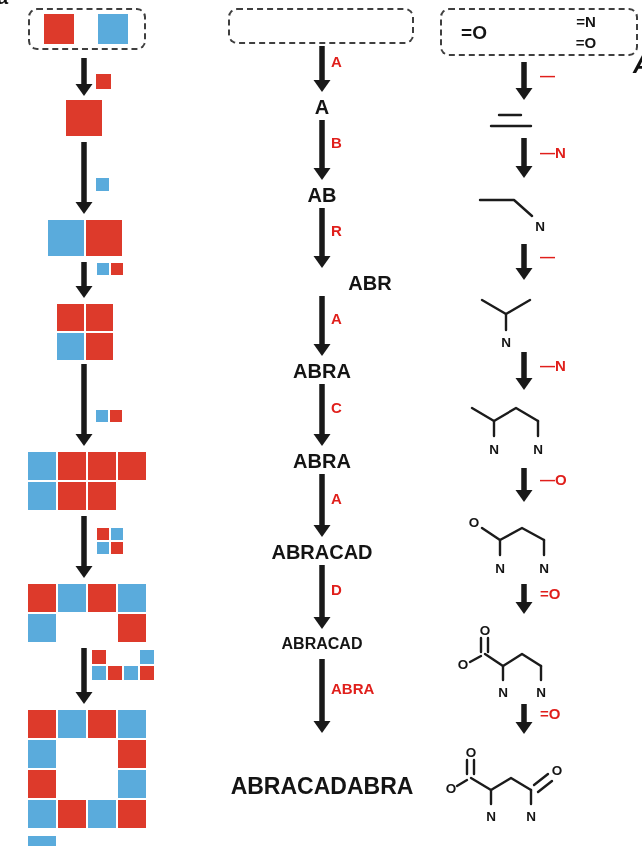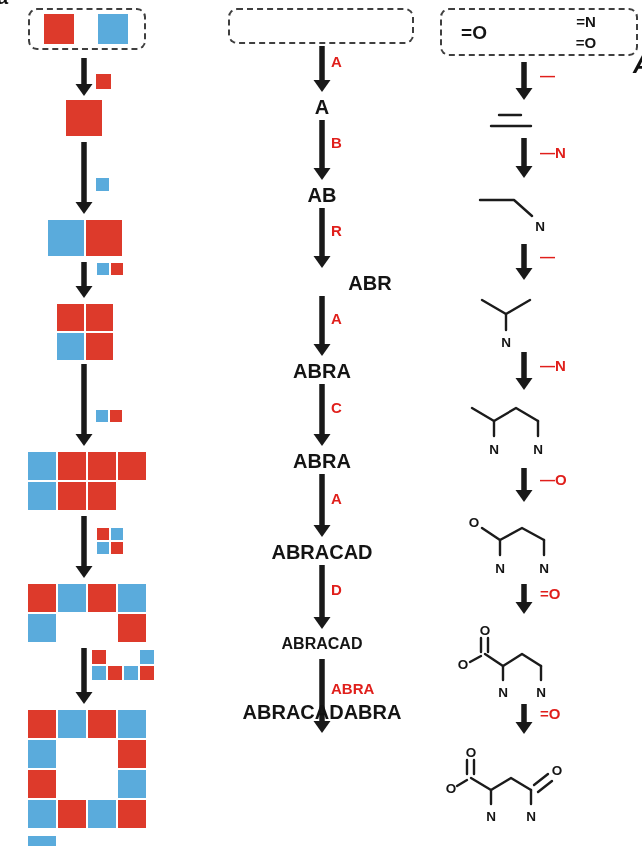--- a/index.html
+++ b/index.html
@@ -170,21 +170,21 @@
       <line x1="11" y1="0" x2="11" y2="53" stroke="#191919" stroke-width="5.5"></line>
       <polygon points="2.5,52 19.5,52 11,64" fill="#191919"></polygon>
     </svg>
     <span class="txt left-anchor" style="left: 331px; top: 589px; font-size: 15px; font-weight: 800; color: rgb(224, 31, 27);">D</span>
     <span class="txt" style="left: 322px; top: 644px; font-size: 16px; font-weight: 700;">ABRACAD</span>
     <svg width="22" height="74" style="position: absolute; left: 311px; top: 659px;">
       <line x1="11" y1="0" x2="11" y2="63" stroke="#191919" stroke-width="5.5"></line>
       <polygon points="2.5,62 19.5,62 11,74" fill="#191919"></polygon>
     </svg>
     <span class="txt left-anchor" style="left: 331px; top: 688px; font-size: 15px; font-weight: 800; color: rgb(224, 31, 27);">ABRA</span>
-    <span class="txt" style="left: 322px; top: 712px; font-size: 20px; font-weight: 800;">ABRACADABRA</span>
+    <span class="txt" style="left: 322px; top: 786px; font-size: 23px; font-weight: 800;">ABRACADABRA</span>
     <div class="dashedbox" style="left: 440px; top: 8px; width: 198px; height: 48px;"></div>
     <span class="txt" style="left: 474px; top: 32px; font-size: 19px; font-weight: 800;">=O</span>
     <span class="txt" style="left: 586px; top: 21px; font-size: 15px; font-weight: 800;">=N</span>
     <span class="txt" style="left: 586px; top: 42px; font-size: 15px; font-weight: 800;">=O</span>
     <svg width="22" height="38" style="position: absolute; left: 513px; top: 62px;">
       <line x1="11" y1="0" x2="11" y2="27" stroke="#191919" stroke-width="5.5"></line>
       <polygon points="2.5,26 19.5,26 11,38" fill="#191919"></polygon>
     </svg>
     <span class="txt left-anchor" style="left: 540px; top: 75px; font-size: 15px; font-weight: 800; color: rgb(224, 31, 27);">—</span>
     <svg width="70" height="30" style="position: absolute; left: 485px; top: 106px;">

